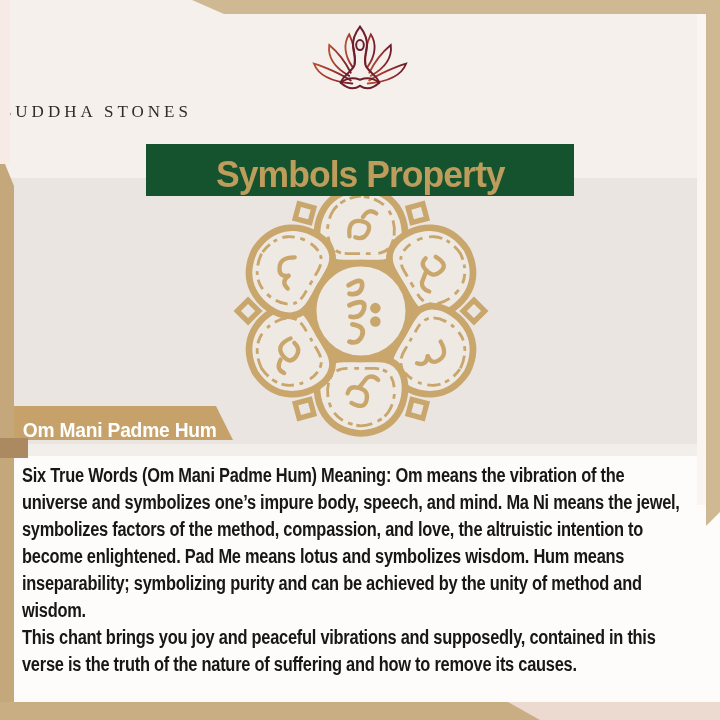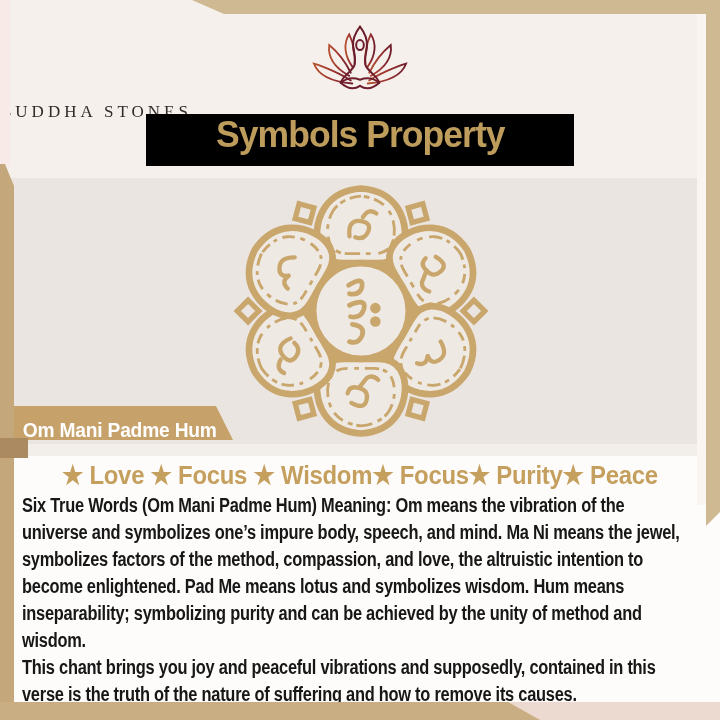--- a/index.html
+++ b/index.html
@@ -18,22 +18,22 @@
   .ribbon-fold{position:absolute;left:0;top:438px;width:28px;height:20px;background:#ab8a62;z-index:6;}
   .band-bottom{position:absolute;left:0;top:702px;width:720px;height:18px;background:#ecd9cf;z-index:5;}
   .band-bottom .tan{position:absolute;inset:0;background:#c9ae83;
     clip-path:polygon(0 0,508px 0,540px 18px,0 18px);}
 
   
   .sec-header{position:absolute;left:0;top:0;width:720px;height:126px;z-index:1;}
   .logo{position:absolute;left:295px;top:22px;width:130px;height:80px;}
   .brand{position:absolute;left:0;top:102px;width:720px;text-align:left;
     font-family:"Liberation Serif", serif;font-size:17px;letter-spacing:4px;color:#2f2b2b;}
-  .banner{position:absolute;left:146px;top:114px;width:428px;height:52px;background:#000000;
-    z-index:2;display:flex;align-items:flex-start;justify-content:center;}
+  .banner{position:absolute;left:146px;top:144px;width:428px;height:52px;background:#14532d;
+    z-index:2;display:flex;align-items:flex-end;justify-content:center;}
   .banner-title{font-size:37px;font-weight:bold;color:#bd9c5c;letter-spacing:-1px;
     transform:scaleX(0.96);white-space:nowrap;}
   .sec-mandala{position:absolute;left:0;top:178px;width:720px;height:266px;background:#ebe5e1;z-index:1;}
   .mandala{position:absolute;left:227px;top:-1px;width:268px;height:268px;}
   .gap-band{position:absolute;left:0;top:444px;width:720px;height:12px;background:#f2eeea;z-index:1;}
 
   .badge{position:absolute;left:14px;top:406px;width:220px;height:48px;background:#c6a26a;
     clip-path:polygon(0 0,202px 0,219px 34px,0 34px);z-index:6;display:flex;align-items:center;}
   .badge-label{color:#ffffff;font-size:20px;font-weight:bold;padding-left:9px;white-space:nowrap;
     letter-spacing:-0.2px;transform:scaleX(0.96);transform-origin:left center;}
@@ -173,23 +173,20 @@
     </svg>
   </div>
   <div class="gap-band"></div>
 
   <div class="badge">
     <span class="badge-label">Om Mani Padme Hum</span>
   </div>
   <div class="ribbon-fold"></div>
 
   <div class="sec-text">
-    <div class="stars-row">
-      <span class="stars-line">★ Love ★ Focus ★ Wisdom★ Focus★ Purity★  Peace</span>
-    </div>
     <div class="body-copy">
       <p>Six True Words (Om Mani Padme Hum) Meaning: Om means the vibration of the
 universe and symbolizes one’s impure body, speech, and mind. Ma Ni means the jewel,
 symbolizes factors of the method, compassion, and love, the altruistic intention to
 become enlightened. Pad Me means lotus and symbolizes wisdom. Hum means
 inseparability; symbolizing purity and can be achieved by the unity of method and
 wisdom.</p>
       <p>This chant brings you joy and peaceful vibrations and supposedly, contained in this
 verse is the truth of the nature of suffering and how to remove its causes.</p>
     </div>

